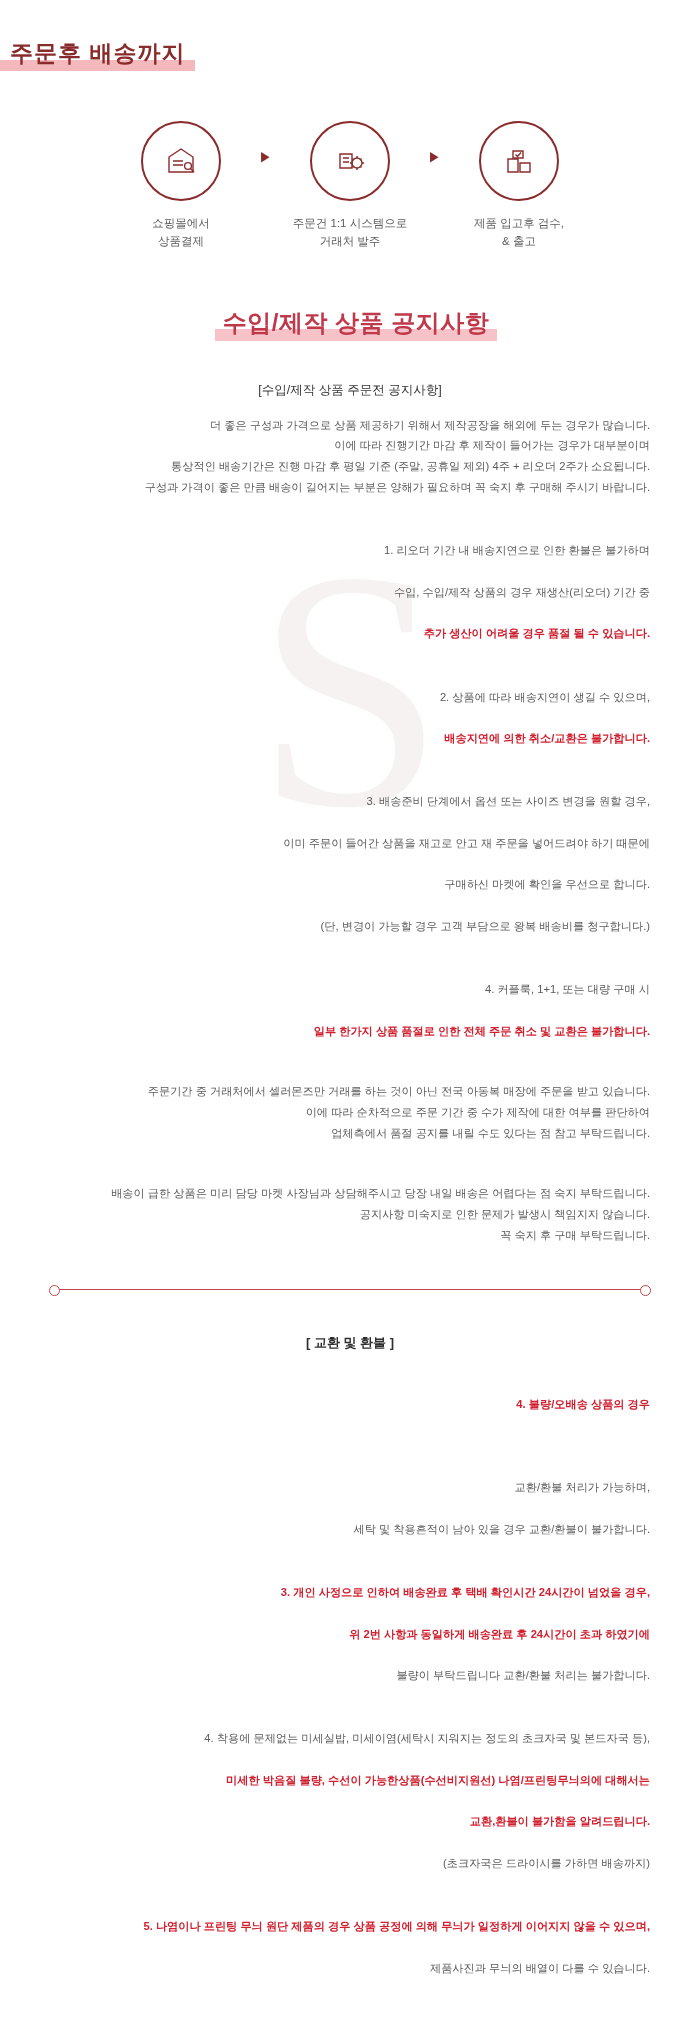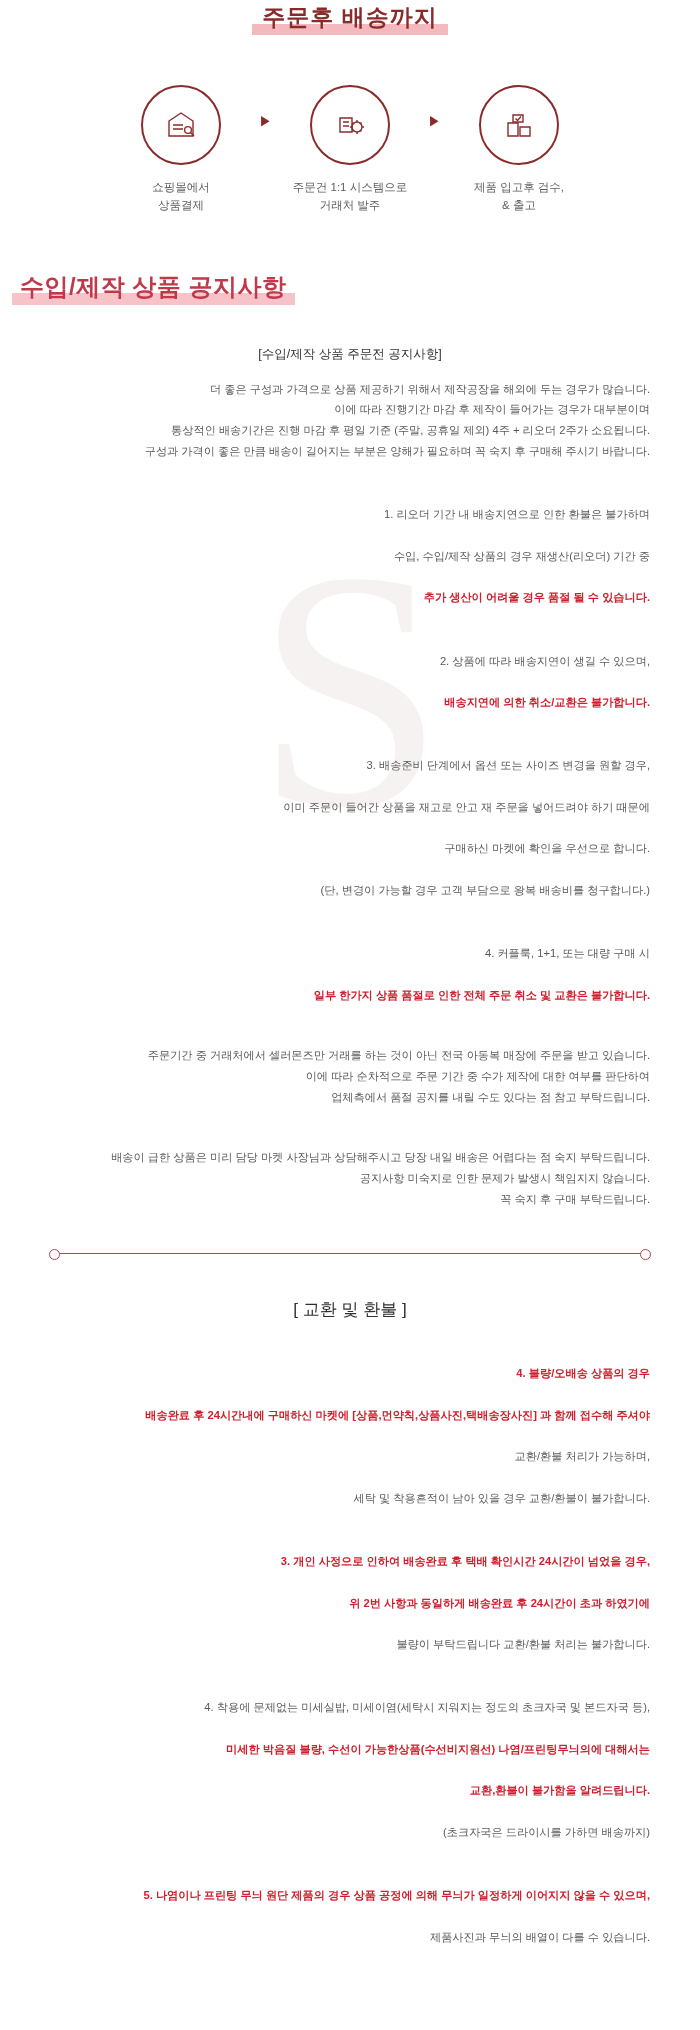--- a/index.html
+++ b/index.html
@@ -33,21 +33,21 @@
     z-index: 0;
     user-select: none;
   }
   .content {
     position: relative;
     z-index: 1;
   }
 
   
   .top-title-wrap {
-    text-align: center;
+    padding-top: 36px;
   }
   .top-title {
     display: inline-block;
     position: relative;
     font-size: 23px;
     font-weight: bold;
     letter-spacing: 1px;
     color: #8a2b2b;
     padding: 2px 10px 4px 10px;
   }
@@ -91,21 +91,21 @@
   }
   .arrow {
     margin-top: 30px;
     color: #8a2b2b;
     font-size: 13px;
     line-height: 1;
   }
 
   
   .section-head {
-    text-align: left;
+    text-align: center;
     margin-top: 56px;
     margin-left: 12px;
   }
   .section-head .txt {
     display: inline-block;
     position: relative;
     font-size: 24px;
     font-weight: bold;
     color: #c0394b;
     letter-spacing: 0.5px;
@@ -163,22 +163,22 @@
     width: 9px;
     height: 9px;
     border: 1px solid #b9444f;
     border-radius: 50%;
     background: #fff;
   }
   .divider .dot.l { left: -1px; }
   .divider .dot.r { right: -1px; }
 
   .bracket-head {
-    font-size: 17px;
-    font-weight: normal;
+    font-size: 13px;
+    font-weight: bold;
     color: #2f2f2f;
     text-align: center;
     margin: 12px 0 20px 0;
   }
   .spacer-md { height: 26px; }
 </style>
 </head>
 <body>
 
 <div class="page">
@@ -292,21 +292,21 @@
       <span class="dot l"></span>
       <span class="dot r"></span>
     </div>
 
     <div class="block">
       <div class="bracket-head">[ 교환 및 환불 ]</div>
 
 
       <p class="p gap">
         <span class="red">4. 불량/오배송 상품의 경우</span><br>
-        <span class="red">배송완료 후 24시간내에 구매하신 마켓에 [상품,먼약칙,상품사진,택배송장사진] 과 함께 접수해 주셔야</span><br>
+        <br>
         <span>교환/환불 처리가 가능하며,</span><br>
         <span>세탁 및 착용흔적이 남아 있을 경우 교환/환불이 불가합니다.</span>
       </p>
 
       <p class="p gap">
         <span class="red">3. 개인 사정으로 인하여 배송완료 후 택배 확인시간 24시간이 넘었을 경우,</span><br>
         <span class="red">위 2번 사항과 동일하게 배송완료 후 24시간이 초과 하였기에</span><br>
         <span>불량이 부탁드립니다 교환/환불 처리는 불가합니다.</span>
       </p>
 

